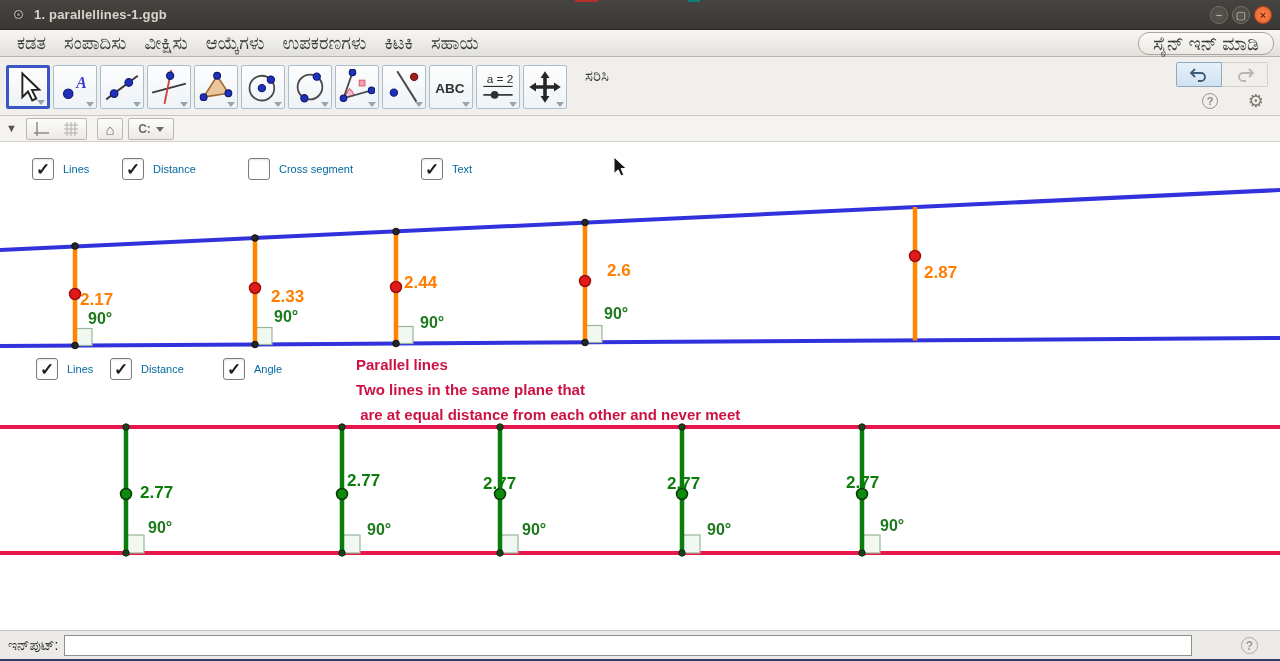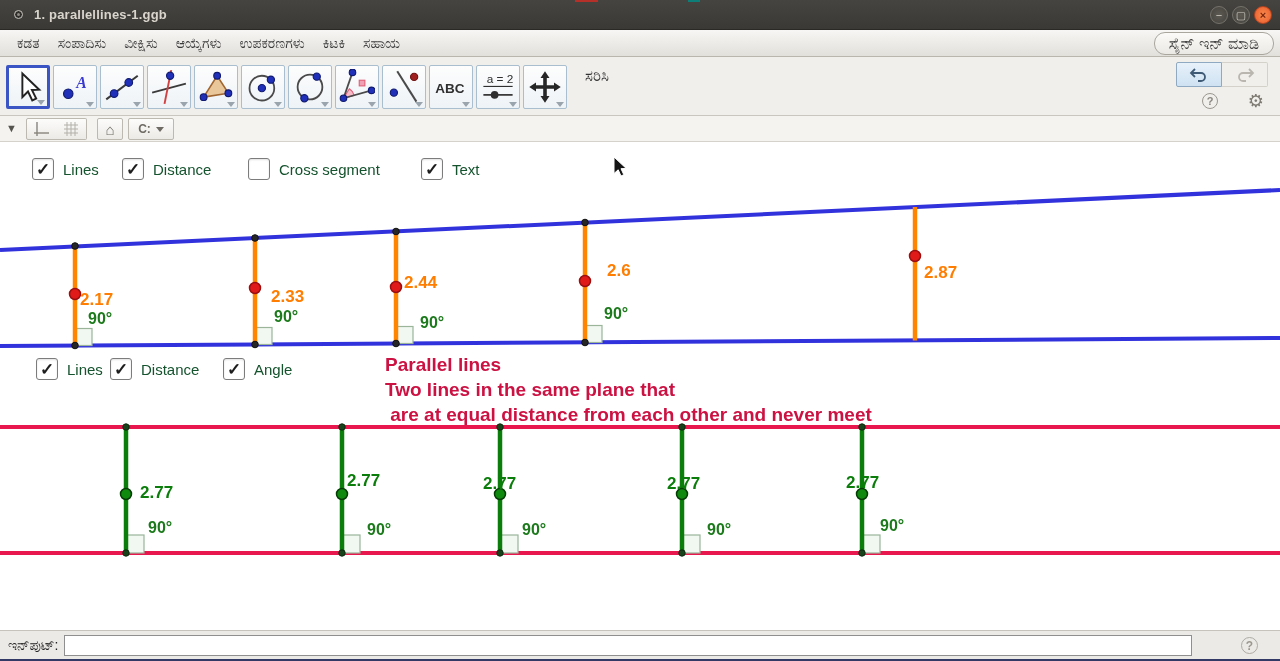--- a/index.html
+++ b/index.html
@@ -12,22 +12,22 @@
   .titlebar .app-dot { width:9px; height:9px; border-radius:50%; background:#8f8d85; border:1px solid #b8b6ae; margin-left:14px; box-shadow:0 0 0 2px #2f2e2a inset; }
   .titlebar .title { color:#d9d5cc; font-size:13px; font-weight:700; margin-left:11px; letter-spacing:.2px; }
   .winbtns { position:absolute; right:8px; top:6px; display:flex; gap:4px; }
   .wbtn { width:18px; height:18px; border-radius:50%; display:flex; align-items:center; justify-content:center; font-size:11px; line-height:1; cursor:default; }
   .wbtn.dark { background:radial-gradient(#5c5a53,#44423c); border:1px solid #74726a; color:#cfccc4; }
   .wbtn.close { background:radial-gradient(#f98c4e,#e8582a); border:1px solid #b5431e; color:#7c2610; font-weight:700; }
   .sliver { position:absolute; top:0; height:2px; }
 
   
   .menubar { position:relative; height:27px; background:linear-gradient(#f7f6f4,#e2e0db); border-bottom:1px solid #b9b6ae; display:flex; align-items:center; padding-left:8px; }
-  .menu-item { font-size:14px; color:#3a3a3a; padding:4px 9px; cursor:default; }
-  .signin { position:absolute; right:6px; top:2px; height:23px; padding:0 14px; font-size:16px; color:#3a3a3a; background:linear-gradient(#fbfaf8,#ebe9e4); border:1px solid #a9a69e; border-radius:11px; font-family:Liberation Sans, sans-serif; }
+  .menu-item { font-size:18px; color:#3a3a3a; padding:4px 9px; cursor:default;font-family:Liberation Serif, serif; }
+  .signin { position:absolute; right:6px; top:2px; height:23px; padding:0 14px; font-size:19px; color:#3a3a3a; background:linear-gradient(#fbfaf8,#ebe9e4); border:1px solid #a9a69e; border-radius:11px; font-family:Liberation Serif, serif; }
 
   
   .toolbar { position:relative; height:59px; background:#f0efec; border-bottom:1px solid #c9c6bf; }
   #tool-buttons { position:absolute; left:6px; top:8px; display:flex; gap:3px; }
   .toolbtn { position:relative; width:44px; height:44px; background:linear-gradient(#fdfdfd,#eef3f7); border:1px solid #a9bfd0; border-radius:2px; padding:3px; }
   .toolbtn.selected { border:3px solid #3b55c4; padding:1px; }
   .toolbtn svg { width:100%; height:100%; display:block; }
   .toolbtn .dd { position:absolute; right:2px; bottom:1px; width:0; height:0; border-left:4px solid transparent; border-right:4px solid transparent; border-top:5px solid #9aa4ac; }
   .hint { position:absolute; left:585px; top:10px; color:#333; }
   .hint .h1 { font-size:15px; margin-bottom:13px; }
@@ -48,22 +48,22 @@
   .sb-home { left:97px; width:26px; font-size:15px; color:#6e6b64; border-radius:2px; }
   .sb-capture { left:128px; width:46px; border-radius:2px; gap:5px; font-size:12px; font-weight:700; color:#6e6b64; }
   .sb-capture .tri { width:0;height:0;border-left:4px solid transparent;border-right:4px solid transparent;border-top:5px solid #6e6b64; }
 
   
   .graphics { position:relative; height:488px; background:#fff; }
   #geo-svg { position:absolute; left:0; top:0; }
   .cb-item { position:absolute; display:flex; align-items:center; gap:9px; height:24px; }
   .cb-row { position:absolute; left:0; width:100%; height:26px; }
   .cbox { width:22px; height:22px; background:#fff; border:1.5px solid #7c7c7c; border-radius:3px; display:flex; align-items:center; justify-content:center; font-size:17px; font-weight:700; color:#1d1d1d; box-shadow:inset 0 1px 2px rgba(0,0,0,.12); }
-  .cblabel { font-size:15px; color:#14532d; }
-  .deftext { position:absolute; left:385px; top:210px; font-size:19px; font-weight:700; line-height:25px; white-space:pre; }
+  .cblabel { font-size:11px; color:#0369a1; }
+  .deftext { position:absolute; left:356px; top:210px; font-size:15px; font-weight:700; line-height:25px; white-space:pre; }
   .cursor { position:absolute; left:613px; top:14px; }
 
   
   .inputbar { position:relative; height:29px; background:#eceae7; border-top:1px solid #c6c3bc; display:flex; align-items:center; }
   .inputbar .lbl { font-size:14px; color:#222; margin-left:8px; white-space:nowrap; }
   .inputbar input { margin-left:6px; width:1128px; height:21px; border:1px solid #8f8f8f; background:#fff; font-size:13px; padding:0 4px; font-family:inherit; }
   .in-help { position:absolute; right:22px; top:6px; width:17px; height:17px; border-radius:50%; border:1.5px solid #aeaba4; color:#9b988f; font-size:12px; font-weight:700; display:flex; align-items:center; justify-content:center; }
   .bottom-strip { height:2px; background:#333a66; }
 </style>
 </head>

